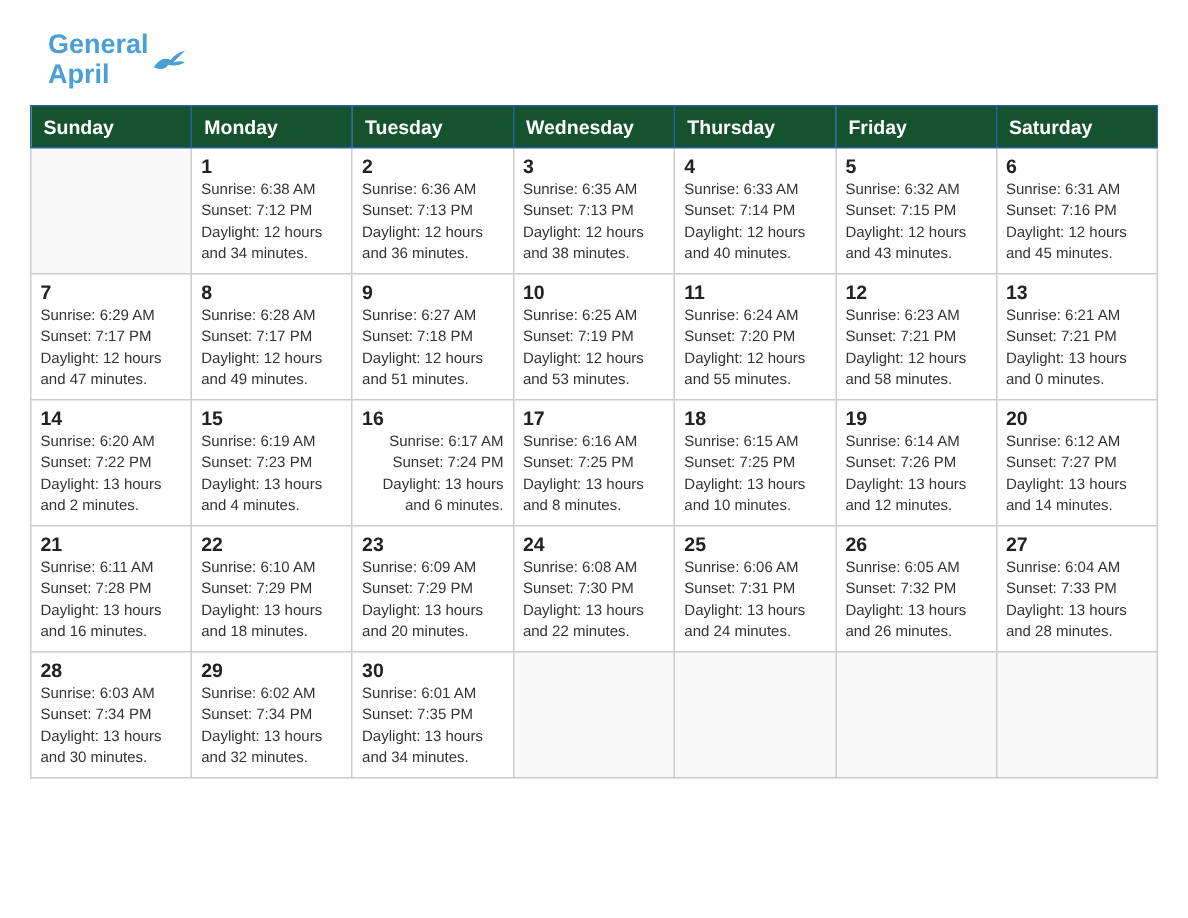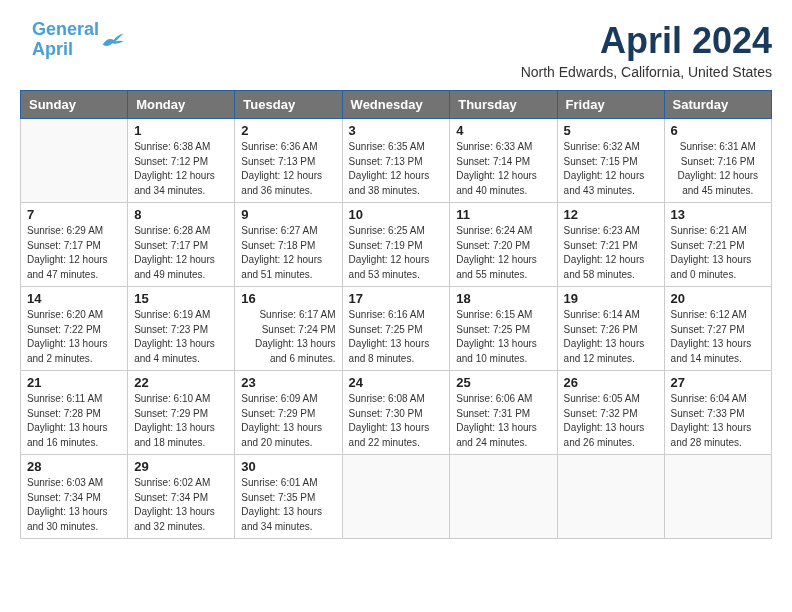--- a/index.html
+++ b/index.html
@@ -47,21 +47,21 @@
       font-size: 14px;
       color: #333;
       margin-top: 2px;
     }
     .calendar {
       width: 100%;
       border-collapse: collapse;
       border: 1px solid #ccc;
     }
     .calendar th {
-      background: #737373;
+      background: #14532d;
       color: #fff;
       text-align: left;
       padding: 6px 8px;
       font-size: 13px;
       border: 1px solid #2560a0;
     }
     .calendar td {
       vertical-align: top;
       padding: 4px 6px;
       border: 1px solid #ccc;
@@ -93,24 +93,20 @@
       <div style="display:flex;align-items:center;">
         <span class="logo-text">
           <span>General</span><br><span style="color:#4a9fd4">April</span>
         </span>
         <svg class="logo-bird" viewBox="0 0 30 24" fill="none" xmlns="http://www.w3.org/2000/svg">
           <path d="M2 18 Q8 8 16 12 Q20 6 28 4 Q22 10 18 14 Q24 12 28 14 Q20 18 14 16 Q10 22 2 18Z" fill="#4a9fd4"></path>
         </svg>
       </div>
     </div>
   </div>
-  <div class="title-block">
-    <div class="month-title">April 2024</div>
-    <div class="location">North Edwards, California, United States</div>
-  </div>
 </div>
 
 <table class="calendar">
   <thead>
     <tr>
       <th>Sunday</th>
       <th>Monday</th>
       <th>Tuesday</th>
       <th>Wednesday</th>
       <th>Thursday</th>
@@ -151,21 +147,21 @@
         </td>
         <td>
           <div class="day-num">5</div>
           <div class="day-info" style="white-space: pre-line;">Sunrise: 6:32 AM
 Sunset: 7:15 PM
 Daylight: 12 hours
 and 43 minutes.</div>
         </td>
         <td>
           <div class="day-num">6</div>
-          <div class="day-info" style="white-space: pre-line; text-align: center;">Sunrise: 6:31 AM
+          <div class="day-info" style="white-space: pre-line;">Sunrise: 6:31 AM
 Sunset: 7:16 PM
 Daylight: 12 hours
 and 45 minutes.</div>
         </td>
       </tr>
       <tr>
         <td>
           <div class="day-num">7</div>
           <div class="day-info" style="white-space: pre-line;">Sunrise: 6:29 AM
 Sunset: 7:17 PM

